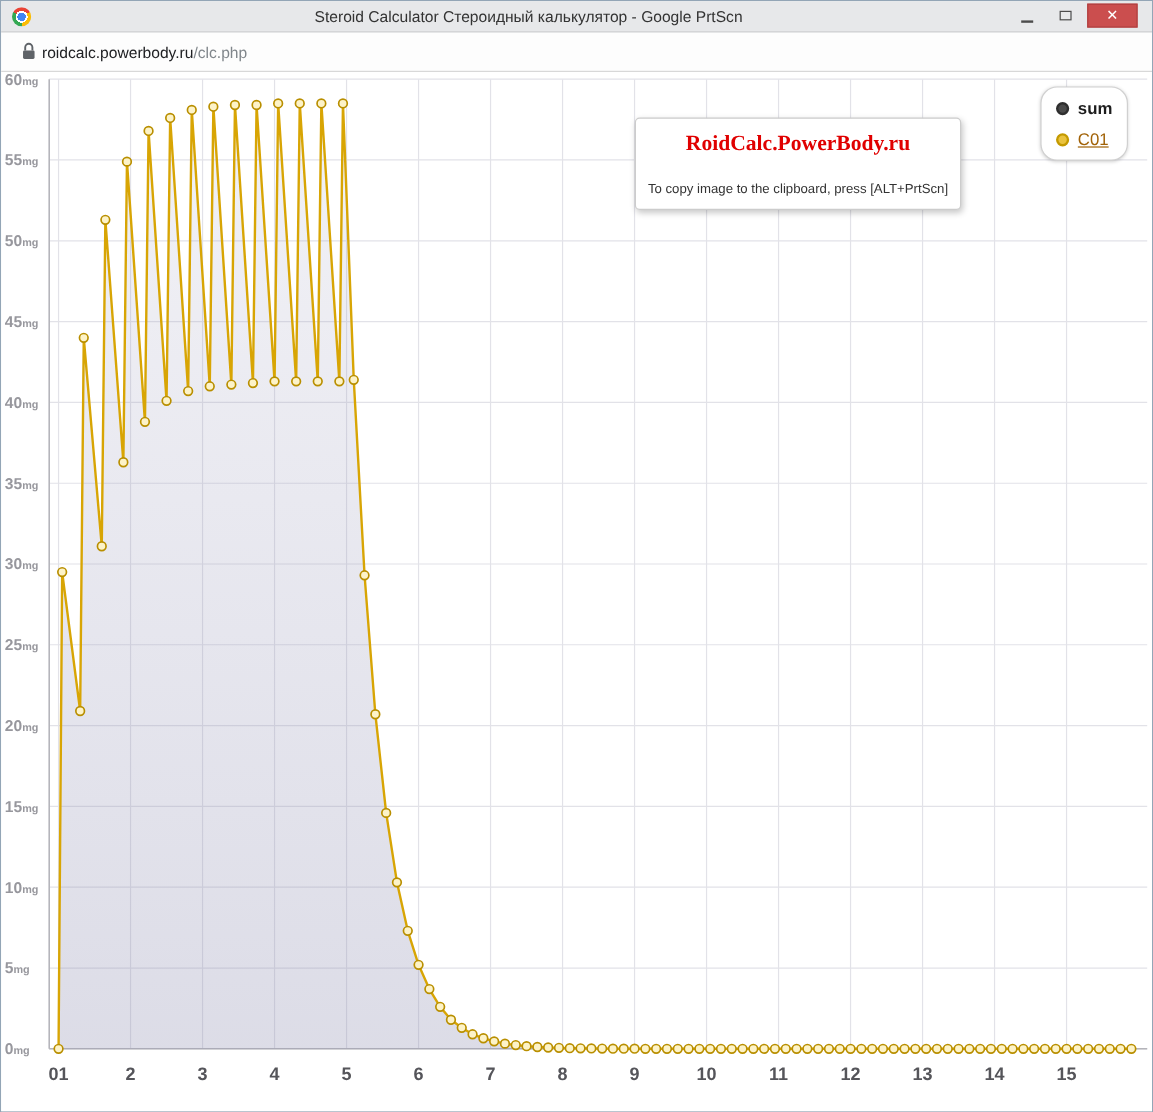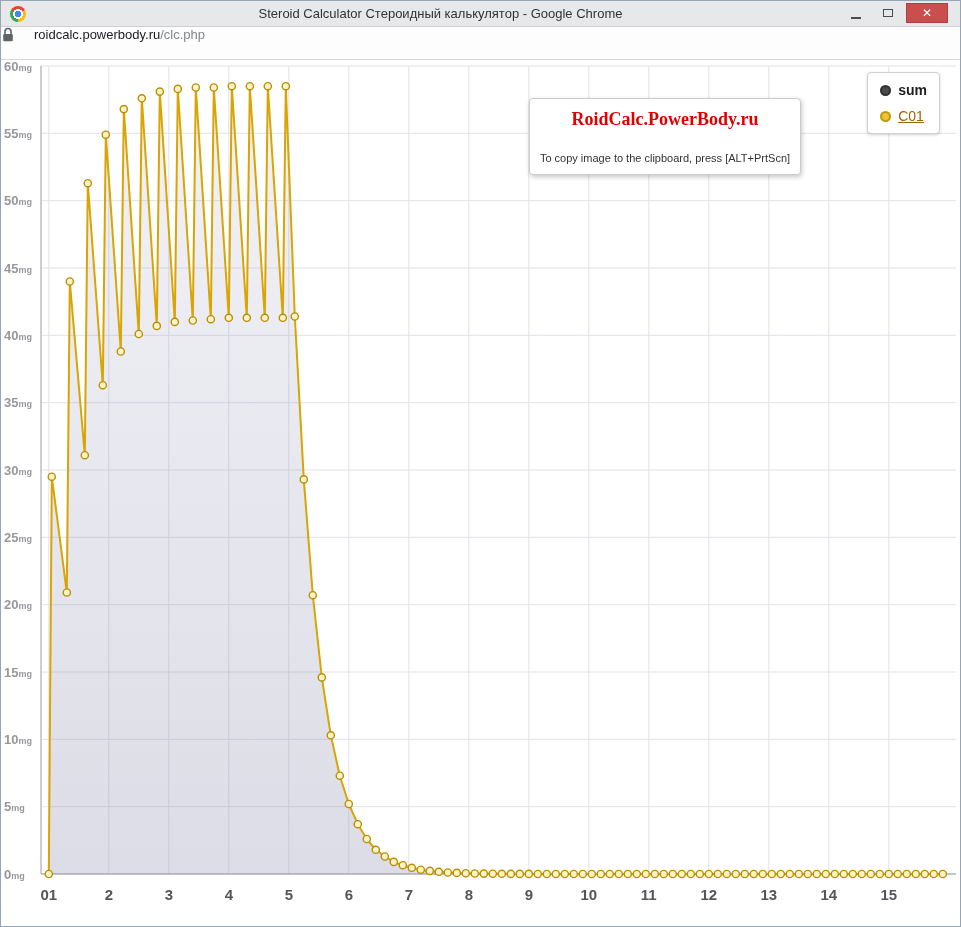--- a/index.html
+++ b/index.html
@@ -44,34 +44,35 @@
   .min-bar { width: 10px; height: 2px; background: #4c4c4c; margin-top: 9px; }
   .max-box { width: 10px; height: 8px; border: 1px solid #4c4c4c; background: transparent; }
   .win-btn.close {
     width: 42px; background: #cb4e4e; border: 1px solid #b04040;
     color: #fff; font-size: 12px; line-height: 18px;
   }
   
   .urlbar {
     height: 33px; flex: 0 0 33px;
     background: #fdfdfd; border-bottom: 1px solid #d8d8d8;
-    display: flex; gap: 19px;
+    display: flex; align-items: center; gap: 4px;
+    padding-left: 16px;
   }
   .url-text { font-size: 13px; color: #202124; }
   .url-text .path { color: #80868b; }
   
   .content { position: relative; flex: 1 1 auto; background: #fff; }
   #chart { display: block; width: 961px; height: 866px; }
   .ytick { font-family: "Liberation Sans", sans-serif; font-size: 13px; font-weight: 700; fill: #97979d; }
   .ytick tspan { font-size: 9px; }
   .xtick { font-family: "Liberation Sans", sans-serif; font-size: 15px; font-weight: 700; fill: #55555a; text-anchor: middle; }
   
   .legend {
     position: absolute; top: 12px; right: 20px;
-    background: #fff; border: 1px solid #d0d0d0; border-radius: 4px;
+    background: #fff; border: 1px solid #d0d0d0; border-radius: 14px;
     box-shadow: 0 1px 3px rgba(0,0,0,.18);
     padding: 9px 12px; display: flex; flex-direction: column; gap: 10px;
   }
   .legend-item { display: flex; align-items: center; gap: 7px; }
   .legend-dot { width: 11px; height: 11px; border-radius: 50%; border: 2px solid; flex: 0 0 auto; }
   .legend-label { font-size: 14px; }
   
   .watermark {
     position: absolute; top: 38px; left: 528px; width: 272px;
     background: #fff; border: 1px solid #cccccc; border-radius: 4px;
@@ -81,21 +82,21 @@
   .wm-title { font-family: "Liberation Serif", serif; font-size: 18px; font-weight: bold; color: #e00000; }
   .wm-sub { font-size: 11px; color: #333; margin-top: 22px; }
 </style>
 </head>
 <body>
 
 <div class="window">
 
   <div class="titlebar">
     <span class="chrome-icon"></span>
-    <span class="win-title">Steroid Calculator Стероидный калькулятор - Google Chrome</span>
+    <span class="win-title">Steroid Calculator Стероидный калькулятор - Google PrtScn</span>
     <div class="win-controls">
       <button class="win-btn">
           <span class="min-bar"></span>
         </button>
       <button class="win-btn">
           <span class="max-box"></span>
         </button>
       <button class="win-btn close">✕</button>
     </div>
   </div>

